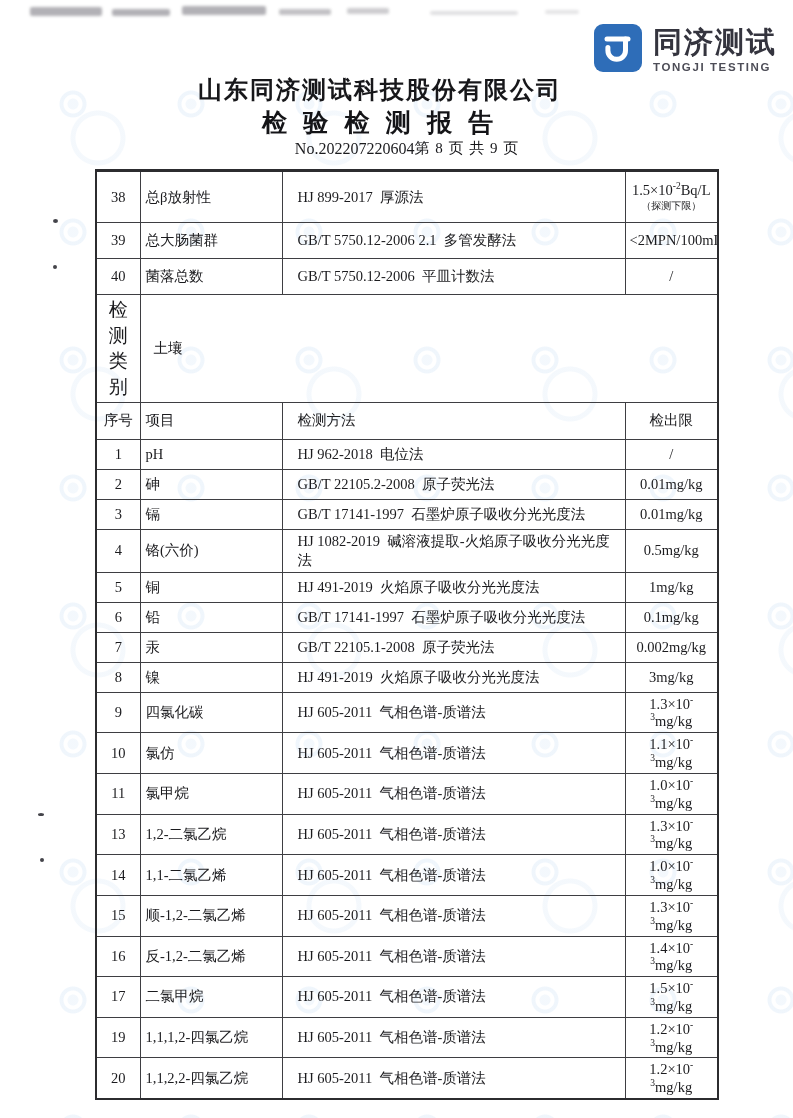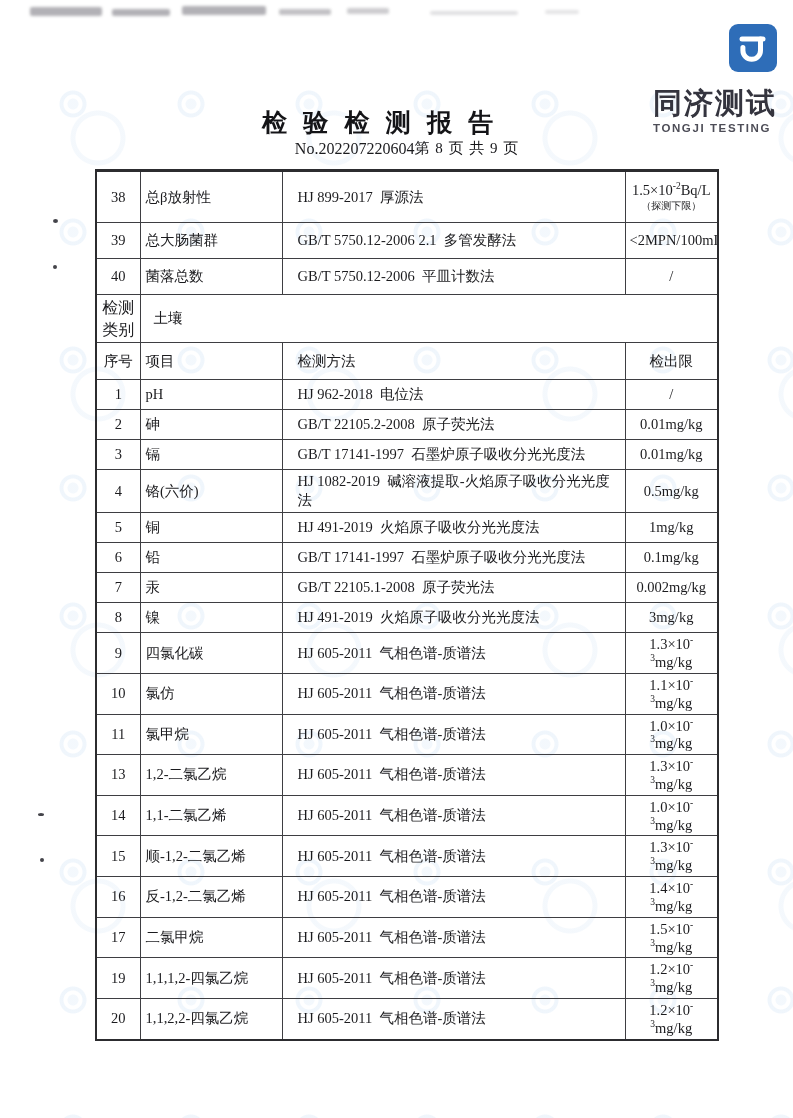--- a/index.html
+++ b/index.html
@@ -21,21 +21,21 @@
       radial-gradient(circle at center, rgba(160,198,235,0.12) 0 5px, rgba(160,198,235,0.00) 6px),
       radial-gradient(circle at center, rgba(150,190,230,0.00) 0 22px, rgba(150,190,230,0.10) 23px 27px, rgba(150,190,230,0.00) 28px);
     background-size:118px 128px,118px 128px,236px 256px;
     background-position:14px 40px,14px 40px,-20px 10px;
     pointer-events:none;
   }
   
   .smudge{position:absolute;background:rgba(72,70,80,0.42);filter:blur(1.4px);border-radius:2px;}
   .speck{position:absolute;background:rgba(35,35,42,0.85);border-radius:50%;}
   
-  .logo-wrap{position:absolute;top:24px;right:16px;display:flex;align-items:flex-end;gap:11px;flex-direction:column;}
+  .logo-wrap{position:absolute;top:24px;right:16px;display:flex;align-items:center;gap:11px;}
   .logo-text{display:flex;flex-direction:column;line-height:1;padding-top:2px;}
   .logo-cn{font-family:"Liberation Sans","DejaVu Sans",sans-serif;font-size:29px;font-weight:700;color:#34343e;letter-spacing:2px;}
   .logo-en{font-family:"Liberation Sans","DejaVu Sans",sans-serif;font-size:11.5px;font-weight:700;color:#4d4d57;letter-spacing:1.6px;margin-top:5px;}
   .company{position:absolute;top:74px;left:0;width:760px;text-align:center;font-size:24px;font-weight:700;letter-spacing:2px;color:#17171a;}
   .report-title{position:absolute;top:106px;left:0;width:760px;text-align:center;font-size:25px;font-weight:700;letter-spacing:5px;color:#141417;}
   .meta-row{position:absolute;top:139px;left:95px;width:624px;display:flex;justify-content:center;align-items:flex-end;}
   .report-no{font-size:16px;color:#1b1b1e;}
   .page-indicator{font-size:15px;letter-spacing:1px;color:#17171a;}
   
   .table-wrap{position:absolute;top:169px;left:95px;}
@@ -43,21 +43,21 @@
   table{border:2px solid #2c2c2f;border-top-width:3px;}
   td,th{border:1px solid #3e3e42;font-size:14.5px;font-weight:400;color:#1b1b1e;padding:2px 4px;overflow:hidden;}
   .c-seq{text-align:center;}
   .c-item{text-align:left;padding-left:5px;}
   .c-method{text-align:left;padding-left:15px;white-space:pre-wrap;}
   .c-limit{text-align:center;}
   sup{font-size:9.5px;}
   .note{font-size:10px;margin-top:1px;}
   tr.hstd{height:30px;} tr.hup{height:36px;} tr.h38{height:52px;}
   tr.hcat{height:46px;} tr.hhead{height:37px;}
-  .cat-label div{text-align:center;line-height:1.35;font-size:16px;}
+  .cat-label div{text-align:center;line-height:1.35;font-size:19px;}
   .cat-value{text-align:left;padding-left:13px;}
 </style>
 </head>
 <body>
 
 <div class="page">
 
   <div class="smudge" style="left:30px;top:7px;width:72px;height:9px;"></div>
   <div class="smudge" style="left:112px;top:9px;width:58px;height:7px;"></div>
   <div class="smudge" style="left:182px;top:6px;width:84px;height:9px;"></div>
@@ -77,20 +77,21 @@
         <path d="M13 15 h21" stroke="#ffffff" stroke-width="5" fill="none" stroke-linecap="round"></path>
         <path d="M31.5 15 v11.5 a8.8 8.8 0 0 1 -17.6 0 v-3" stroke="#ffffff" stroke-width="5" fill="none" stroke-linecap="round"></path>
       </svg>
     </span>
     <span class="logo-text">
       <span class="logo-cn">同济测试</span>
       <span class="logo-en">TONGJI TESTING</span>
     </span>
   </div>
 
+  <div class="company">山东同济测试科技股份有限公司</div>
   <div class="report-title">检 验 检 测 报 告</div>
 
   <div class="meta-row">
     <span class="report-no">No.202207220604</span>
     <span class="page-indicator">第 8 页 共 9 页</span>
   </div>
 
   <div class="table-wrap">
     <table>
       <colgroup>

